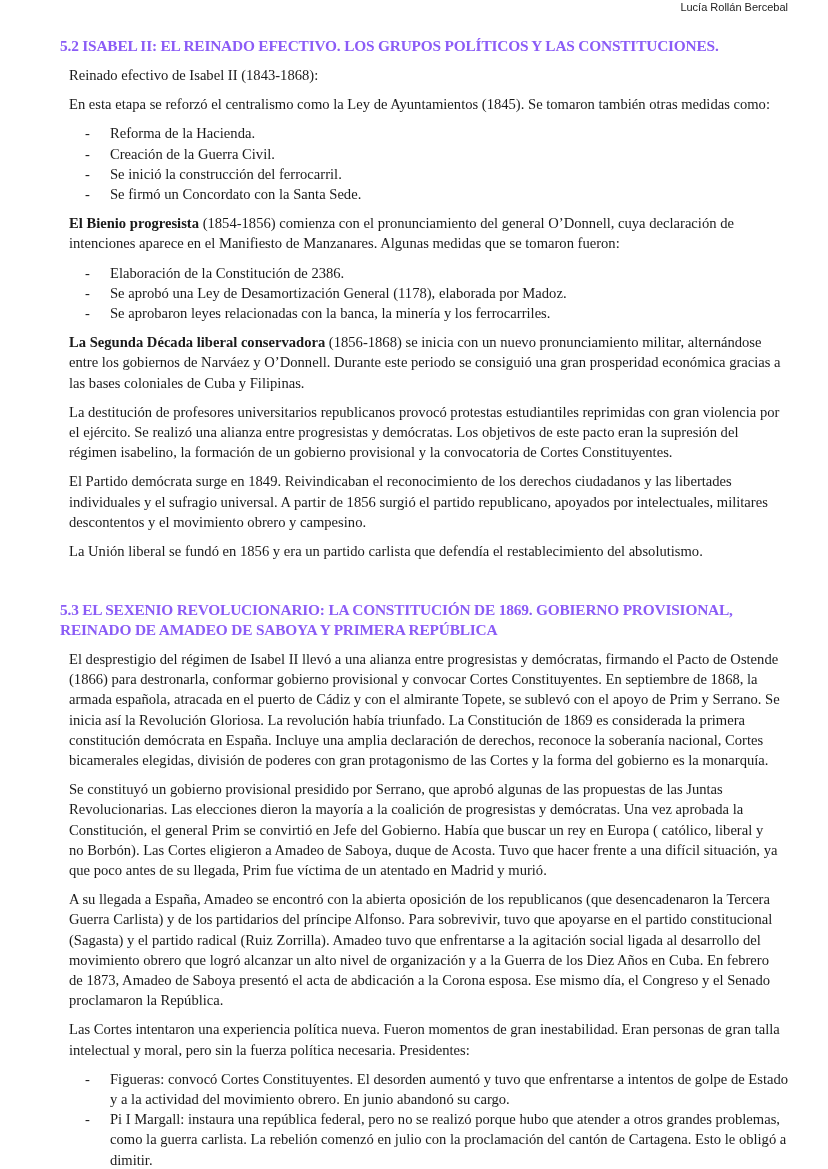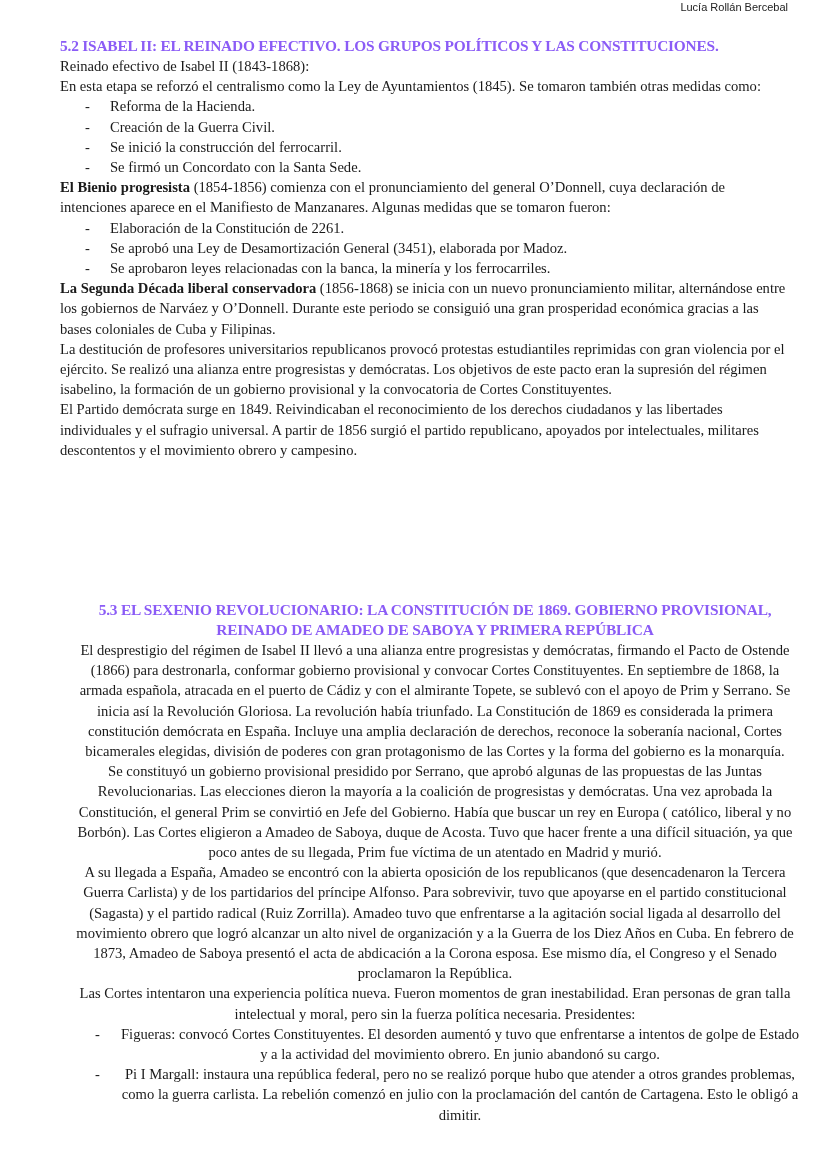--- a/index.html
+++ b/index.html
@@ -11,54 +11,55 @@
   }
   .author {
     position: absolute; right: 40px; top: 1px;
     font-family: Liberation Sans, sans-serif;
     font-size: 11px; color: #222;
   }
   .h {
     color: #8b5cf6; font-weight: bold; font-size: 15.4px; line-height: 20px;
     letter-spacing: -0.2px; margin: 0;
   }
-  p { margin: 0; }
+  p { margin: 9px; }
   ul { list-style: none; margin: 0; padding: 0; }
   li { position: relative; padding-left: 50px; }
   li .dash { position: absolute; left: 25px; top: 0; }
   b { font-weight: bold; text-align: right; }
   #sec1 { position: absolute; top: 36px; left: 0; width: 730px; }
-  #sec2 { position: absolute; top: 600px; left: 10px; width: 730px; text-align: center; }
+  #sec2 { position: absolute; top: 600px; left: 0; width: 730px; }
 </style>
 </head>
 <body>
 
 <div class="author">Lucía Rollán Bercebal</div>
 
 <div class="page">
 
   <div id="sec1">
     <p class="h">5.2 ISABEL II: EL REINADO EFECTIVO. LOS GRUPOS POLÍTICOS Y LAS CONSTITUCIONES.</p>
     <p>Reinado efectivo de Isabel II (1843-1868):</p>
     <p>En esta etapa se reforzó el centralismo como la Ley de Ayuntamientos (1845). Se tomaron también otras medidas como:</p>
     <ul>
       <li><span class="dash">-</span><span>Reforma de la Hacienda.</span></li>
       <li><span class="dash">-</span><span>Creación de la Guerra Civil.</span></li>
       <li><span class="dash">-</span><span>Se inició la construcción del ferrocarril.</span></li>
       <li><span class="dash">-</span><span>Se firmó un Concordato con la Santa Sede.</span></li>
     </ul>
     <p><b>El Bienio progresista</b><span> (1854-1856) comienza con el pronunciamiento del general O’Donnell, cuya declaración de intenciones aparece en el Manifiesto de Manzanares. Algunas medidas que se tomaron fueron:</span></p>
     <ul>
-      <li><span class="dash">-</span><span>Elaboración de la Constitución de 2261.</span></li>
-      <li><span class="dash">-</span><span>Se aprobó una Ley de Desamortización General (3451), elaborada por Madoz.</span></li>
+      <li><span class="dash">-</span><span>Elaboración de la Constitución de 2386.</span></li>
+      <li><span class="dash">-</span><span>Se aprobó una Ley de Desamortización General (1178), elaborada por Madoz.</span></li>
       <li><span class="dash">-</span><span>Se aprobaron leyes relacionadas con la banca, la minería y los ferrocarriles.</span></li>
     </ul>
     <p><b>La Segunda Década liberal conservadora</b><span> (1856-1868) se inicia con un nuevo pronunciamiento militar, alternándose entre los gobiernos de Narváez y O’Donnell. Durante este periodo se consiguió una gran prosperidad económica gracias a las bases coloniales de Cuba y Filipinas.</span></p>
     <p>La destitución de profesores universitarios republicanos provocó protestas estudiantiles reprimidas con gran violencia por el ejército. Se realizó una alianza entre progresistas y demócratas. Los objetivos de este pacto eran la supresión del régimen isabelino, la formación de un gobierno provisional y la convocatoria de Cortes Constituyentes.</p>
     <p>El Partido demócrata surge en 1849. Reivindicaban el reconocimiento de los derechos ciudadanos y las libertades individuales y el sufragio universal. A partir de 1856 surgió el partido republicano, apoyados por intelectuales, militares descontentos y el movimiento obrero y campesino.</p>
+    <p>La Unión liberal se fundó en 1856 y era un partido carlista que defendía el restablecimiento del absolutismo.</p>
   </div>
 
   <div id="sec2">
     <p class="h">5.3 EL SEXENIO REVOLUCIONARIO: LA CONSTITUCIÓN DE 1869. GOBIERNO PROVISIONAL, REINADO DE AMADEO DE SABOYA Y PRIMERA REPÚBLICA</p>
     <p>El desprestigio del régimen de Isabel II llevó a una alianza entre progresistas y demócratas, firmando el Pacto de Ostende (1866) para destronarla, conformar gobierno provisional y convocar Cortes Constituyentes. En septiembre de 1868, la armada española, atracada en el puerto de Cádiz y con el almirante Topete, se sublevó con el apoyo de Prim y Serrano. Se inicia así la Revolución Gloriosa. La revolución había triunfado. La Constitución de 1869 es considerada la primera constitución demócrata en España. Incluye una amplia declaración de derechos, reconoce la soberanía nacional, Cortes bicamerales elegidas, división de poderes con gran protagonismo de las Cortes y la forma del gobierno es la monarquía.</p>
     <p>Se constituyó un gobierno provisional presidido por Serrano, que aprobó algunas de las propuestas de las Juntas Revolucionarias. Las elecciones dieron la mayoría a la coalición de progresistas y demócratas. Una vez aprobada la Constitución, el general Prim se convirtió en Jefe del Gobierno. Había que buscar un rey en Europa ( católico, liberal y no Borbón). Las Cortes eligieron a Amadeo de Saboya, duque de Acosta. Tuvo que hacer frente a una difícil situación, ya que poco antes de su llegada, Prim fue víctima de un atentado en Madrid y murió.</p>
     <p>A su llegada a España, Amadeo se encontró con la abierta oposición de los republicanos (que desencadenaron la Tercera Guerra Carlista) y de los partidarios del príncipe Alfonso. Para sobrevivir, tuvo que apoyarse en el partido constitucional (Sagasta) y el partido radical (Ruiz Zorrilla). Amadeo tuvo que enfrentarse a la agitación social ligada al desarrollo del movimiento obrero que logró alcanzar un alto nivel de organización y a la Guerra de los Diez Años en Cuba. En febrero de 1873, Amadeo de Saboya presentó el acta de abdicación a la Corona esposa. Ese mismo día, el Congreso y el Senado proclamaron la República.</p>
     <p>Las Cortes intentaron una experiencia política nueva. Fueron momentos de gran inestabilidad. Eran personas de gran talla intelectual y moral, pero sin la fuerza política necesaria. Presidentes:</p>
     <ul>
       <li><span class="dash">-</span><span>Figueras: convocó Cortes Constituyentes. El desorden aumentó y tuvo que enfrentarse a intentos de golpe de Estado y a la actividad del movimiento obrero. En junio abandonó su cargo.</span></li>

